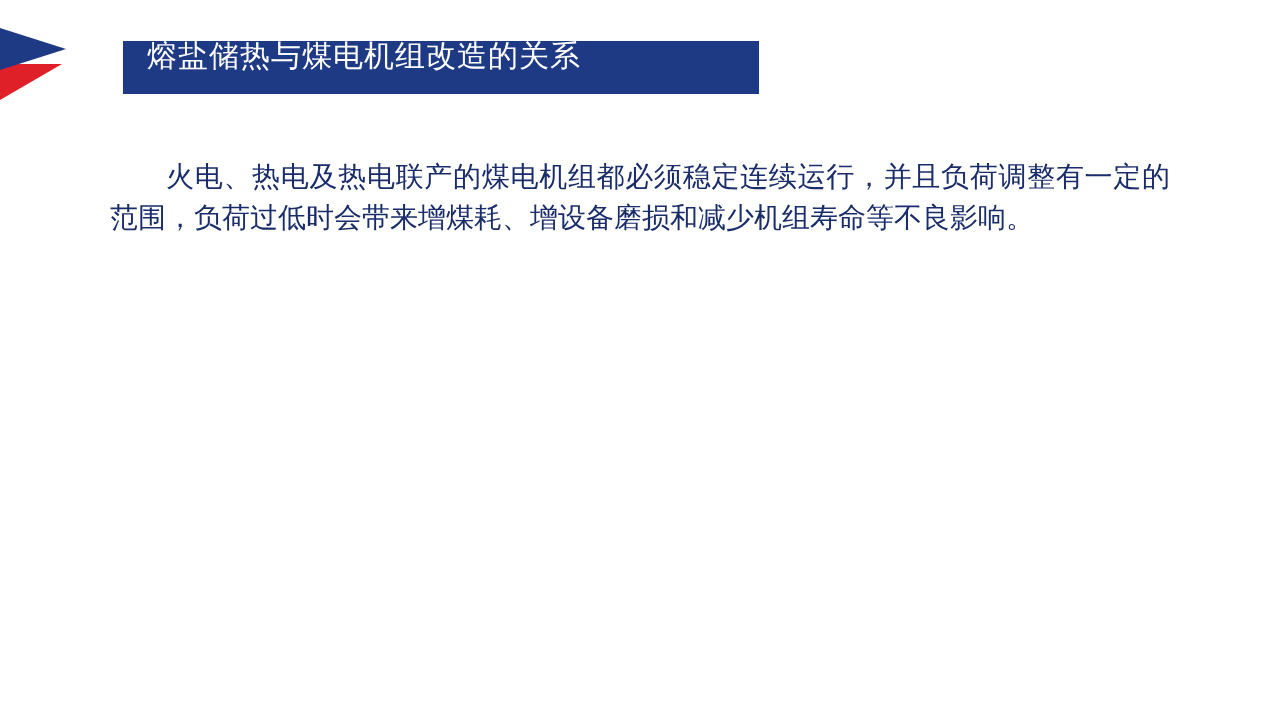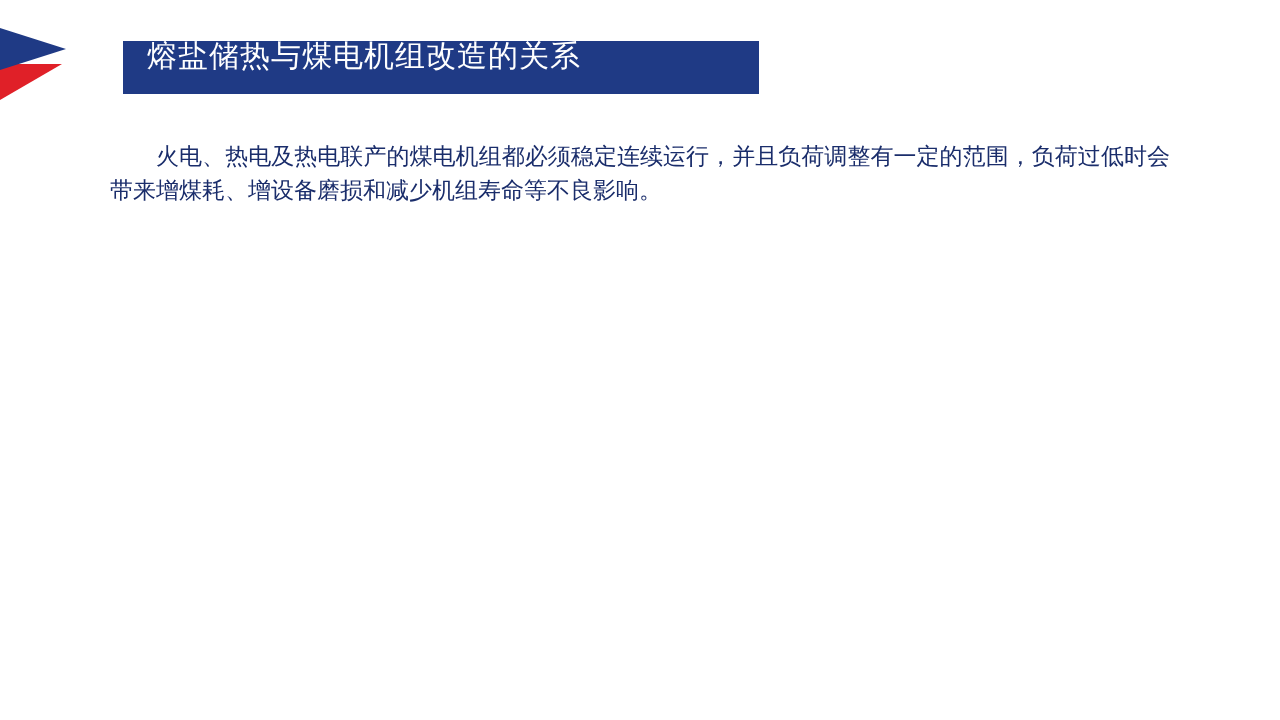--- a/index.html
+++ b/index.html
@@ -46,24 +46,24 @@
     letter-spacing: 1px;
     padding-left: 24px;
     font-family: "Liberation Serif", "DejaVu Serif", serif;
     white-space: nowrap;
   }
 
   
   .content {
     position: absolute;
     left: 110px;
-    top: 140px;
+    top: 156px;
     width: 1060px;
     color: #1a2d6b;
-    font-size: 23px;
+    font-size: 28px;
     line-height: 1.47;
     text-align: justify;
     text-justify: inter-ideograph;
     font-family: "Liberation Serif", "DejaVu Serif", serif;
   }
   .para {
     margin: 0 0 2px 0;
     text-indent: 2em;
   }
 </style>

